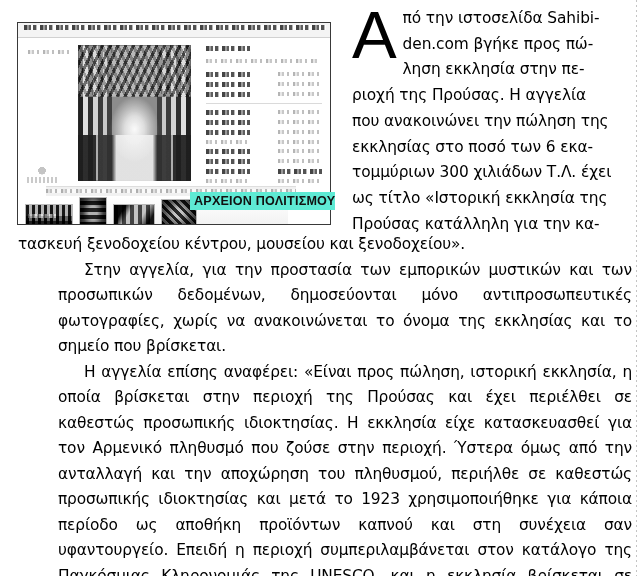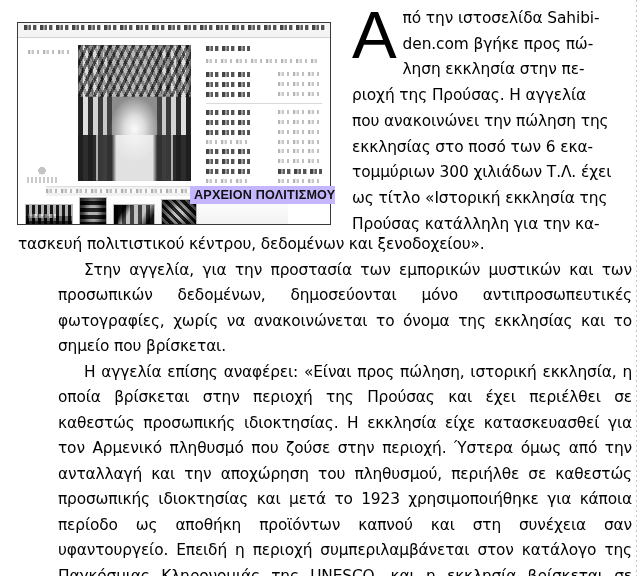--- a/index.html
+++ b/index.html
@@ -237,28 +237,28 @@
     position: absolute;
     left: 10px;
     bottom: 6px;
     width: 28px;
   }
 
   
   .caption {
     position: absolute;
     left: 190px;
-    top: 186px;
+    top: 192px;
     font-family: "Liberation Sans", sans-serif;
     font-weight: bold;
     font-size: 12.6px;
     letter-spacing: .2px;
     color: #111;
     white-space: nowrap;
-    background: #c4b5fd;
+    background: #5eead4;
     padding: 2px 0 2px 4px;
     z-index: 5;
   }
 
   
   .col-right {
     position: absolute;
     left: 352px;
     top: 6px;
     width: 282px;
@@ -389,18 +389,18 @@
     </div>
   </div>
 
   <div class="caption">ΑΡΧΕΙΟΝ ΠΟΛΙΤΙΣΜΟΥ</div>
 
   <div class="col-right">
     <span class="dropcap">Α</span><span id="lead-text">πό την ιστοσελίδα Sahibi-<br>den.com βγήκε προς πώ-<br>ληση εκκλησία στην πε-<br>ριοχή της Προύσας. Η αγγελία<br>που ανακοινώνει την πώληση της<br>εκκλησίας στο ποσό των 6 εκα-<br>τομμύριων 300 χιλιάδων Τ.Λ. έχει<br>ως τίτλο «Ιστορική εκκλησία της<br>Προύσας κατάλληλη για την κα-</span>
   </div>
 
   <div class="flow">
-    <p>τασκευή πολιτιστικού κέντρου, δεδομένων και ξενοδοχείου».</p>
+    <p>τασκευή ξενοδοχείου κέντρου, μουσείου και ξενοδοχείου».</p>
     <p class="indent">Στην αγγελία, για την προστασία των εμπορικών μυστικών και των προ­σωπικών δεδομένων, δημοσεύονται μόνο αντιπροσωπευτικές φωτογραφίες, χωρίς να ανακοινώνεται το όνομα της εκκλησίας και το σημείο που βρίσκεται.</p>
     <p class="indent">Η αγγελία επίσης αναφέρει: «Είναι προς πώληση, ιστορική εκκλησία, η οποία βρίσκεται στην περιοχή της Προύσας και έχει περιέλθει σε καθεστώς προσωπικής ιδιοκτησίας. Η εκκλησία είχε κατασκευασθεί για τον Αρμενικό πληθυσμό που ζούσε στην περιοχή. Ύστερα όμως από την ανταλλαγή και την αποχώρηση του πληθυσμού, περιήλθε σε καθεστώς προσωπικής ιδιο­κτησίας και μετά το 1923 χρησιμοποιήθηκε για κάποια περίοδο ως αποθήκη προϊόντων καπνού και στη συνέχεια σαν υφαντουργείο. Επειδή η περιοχή συμπεριλαμβάνεται στον κατάλογο της Παγκόσμιας Κληρονομιάς της UNE­SCO, και η εκκλησία βρίσκεται σε γνωστή τοποθεσία, μπορεί να χρησιμο­ποιηθεί για τουριστικούς λόγους».</p>
   </div>
 
 </div>
 
 </body></html>

